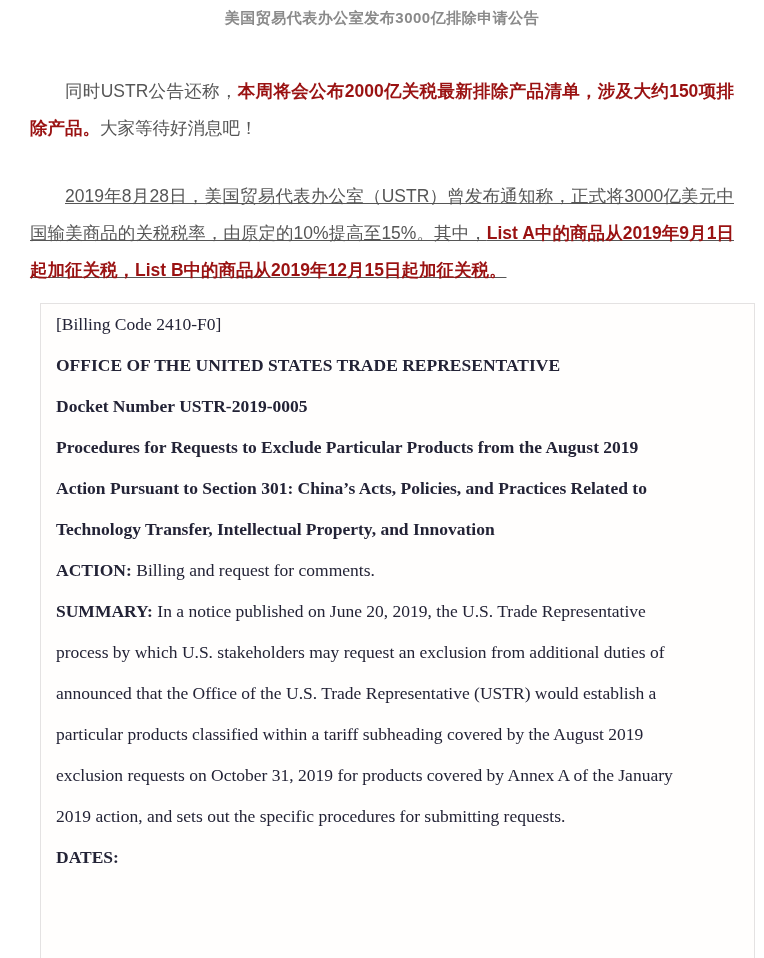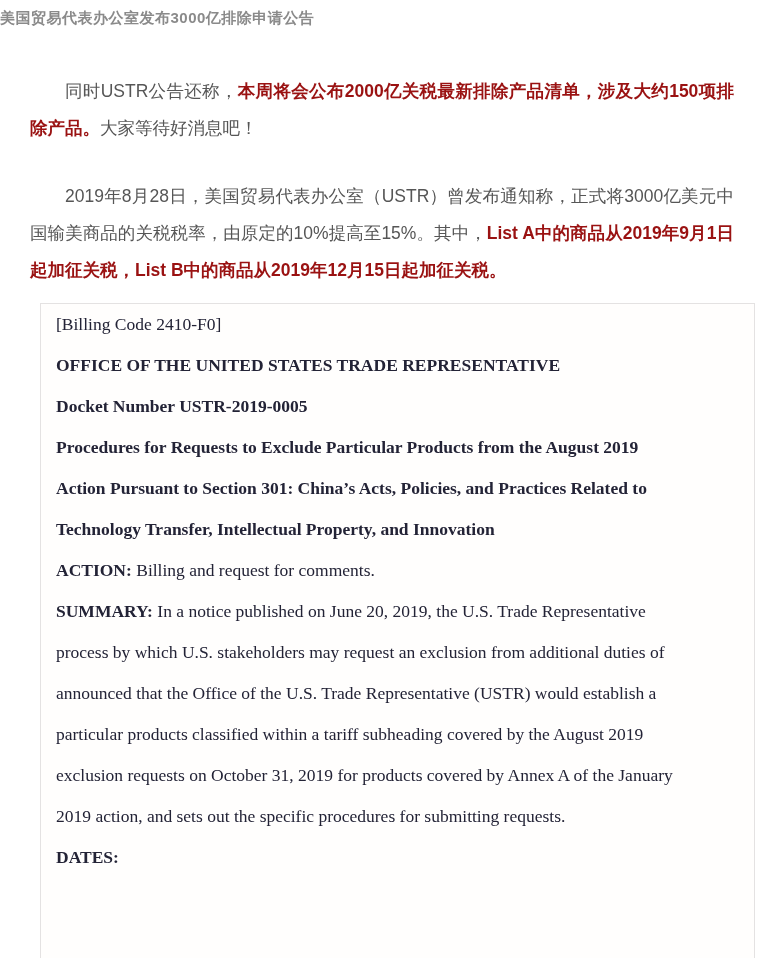--- a/index.html
+++ b/index.html
@@ -12,35 +12,36 @@
     height: 958px;
     overflow: hidden;
     font-family: "Liberation Sans", "DejaVu Sans", sans-serif;
     position: relative;
   }
   .article {
     width: 764px;
   }
   .article-title {
     margin-top: 9px;
+    text-align: center;
     font-size: 15px;
     font-weight: bold;
     color: var(--title-gray, #8a8a8a);
     letter-spacing: 0.5px;
   }
   .para {
     margin: 0 30px;
     font-size: 17.5px;
     line-height: 37px;
     color: var(--body-gray, #565656);
     text-indent: 2em;
     text-align: justify;
   }
   .para-1 { margin-top: 45px; }
-  .para-2 { margin-top: 31px; }
+  .para-2 { margin-top: 31px; text-decoration: underline; }
   .hl {
     color: var(--accent-red, #9a1212);
     font-weight: bold;
   }
   .doc-scan {
     margin: 14px 0 0 40px;
     width: 715px;
     height: 1000px; 
     box-sizing: border-box;
     border: 1px solid var(--doc-border, #e4e2e2);

